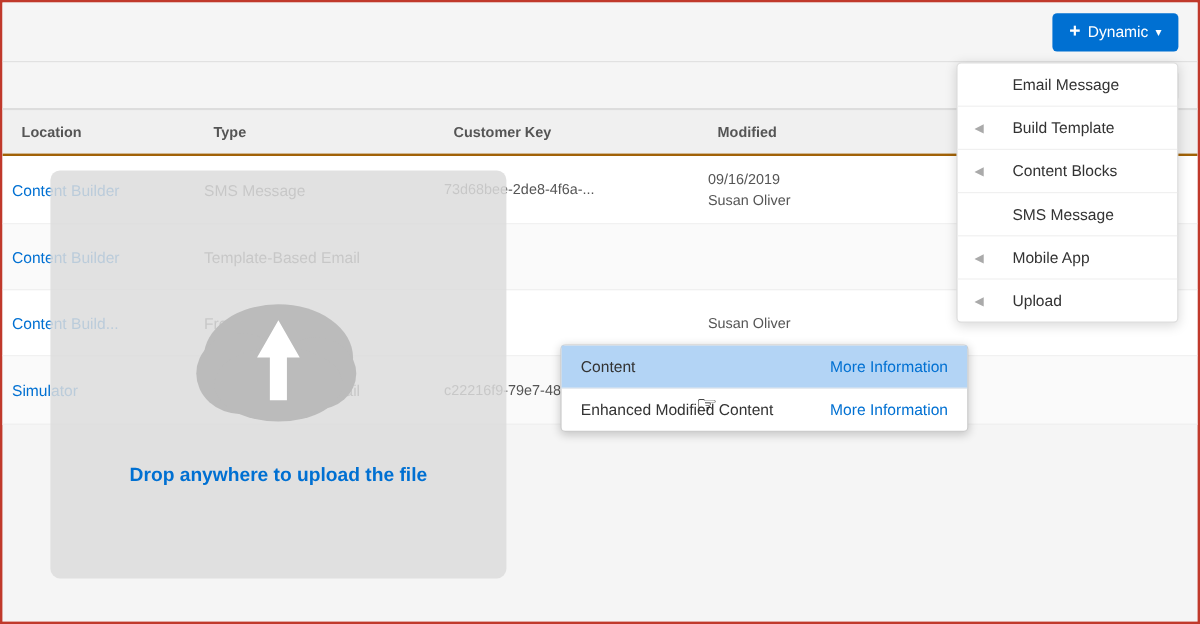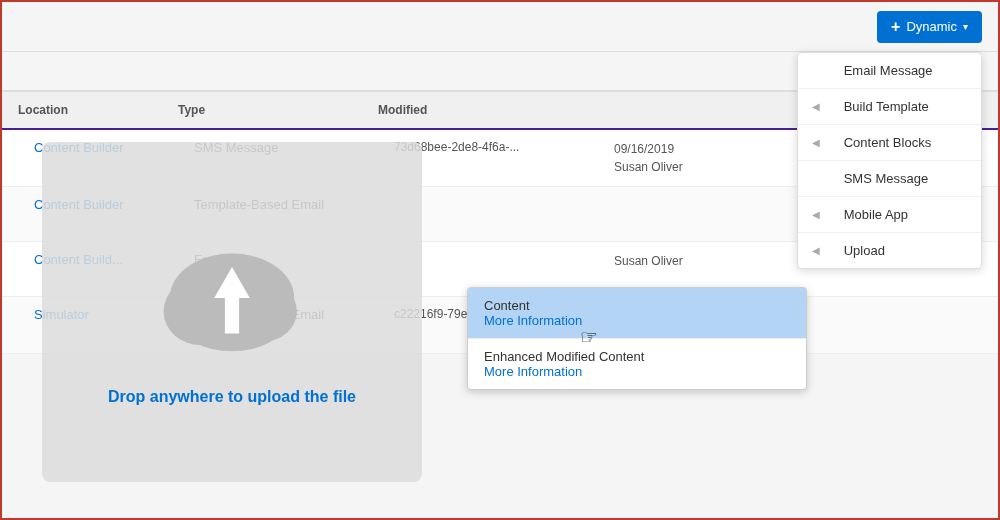--- a/index.html
+++ b/index.html
@@ -67,34 +67,34 @@
       font-size: 13px;
       background: white;
       cursor: pointer;
     }
 
     
     .table-header {
       display: flex;
       align-items: center;
       background: #f0f0f0;
-      border-bottom: 2px solid #4c1d95;
+      border-bottom: 2px solid #a16207;
       padding: 8px 16px;
       height: 38px;
     }
     .col-location { width: 160px; color: #555; font-weight: bold; font-size: 12px; }
     .col-type { width: 200px; color: #555; font-weight: bold; font-size: 12px; }
     .col-customer-key { width: 220px; color: #555; font-weight: bold; font-size: 12px; }
     .col-modified { width: 140px; color: #555; font-weight: bold; font-size: 12px; }
 
     
     .table-row {
       display: flex;
-      align-items: flex-start;
-      padding: 10px 32px;
+      align-items: center;
+      padding: 10px 8px;
       border-bottom: 1px solid #eee;
       background: white;
       min-height: 55px;
       position: relative;
     }
     .table-row:nth-child(even) { background: #fafafa; }
 
     .cell-location { width: 160px; }
     .cell-type { width: 200px; color: #555; }
     .cell-customer-key { width: 220px; color: #555; font-size: 12px; }
@@ -158,21 +158,20 @@
       z-index: 20;
       width: 340px;
     }
     .tooltip-row {
       display: flex;
       align-items: flex-start;
       justify-content: space-between;
       padding: 10px 16px;
       border-bottom: 1px solid #eee;
       cursor: pointer;
-      flex-direction: column;
     }
     .tooltip-row.active {
       background: #b3d4f5;
     }
     .tooltip-row:last-child { border-bottom: none; }
     .tooltip-row-label { font-size: 13px; color: #333; }
     .tooltip-row-link { font-size: 13px; color: #0070d2; text-decoration: none; cursor: pointer; }
 
     
     .cursor-hand {
@@ -230,20 +229,21 @@
   <select class="sort-select">
     <option>Modified ▾</option>
     <option>Name</option>
     <option>Created</option>
   </select>
 </div>
 
 <div class="table-header">
   <div class="col-location">Location</div>
   <div class="col-type">Type</div>
+  <div class="col-customer-key">Customer Key</div>
   <div class="col-modified">Modified</div>
 </div>
 
 <div>
 
   <div class="table-row">
     <div class="cell-location">
       <a class="link">Content Builder</a>
     </div>
     <div class="cell-type">SMS Message</div>

